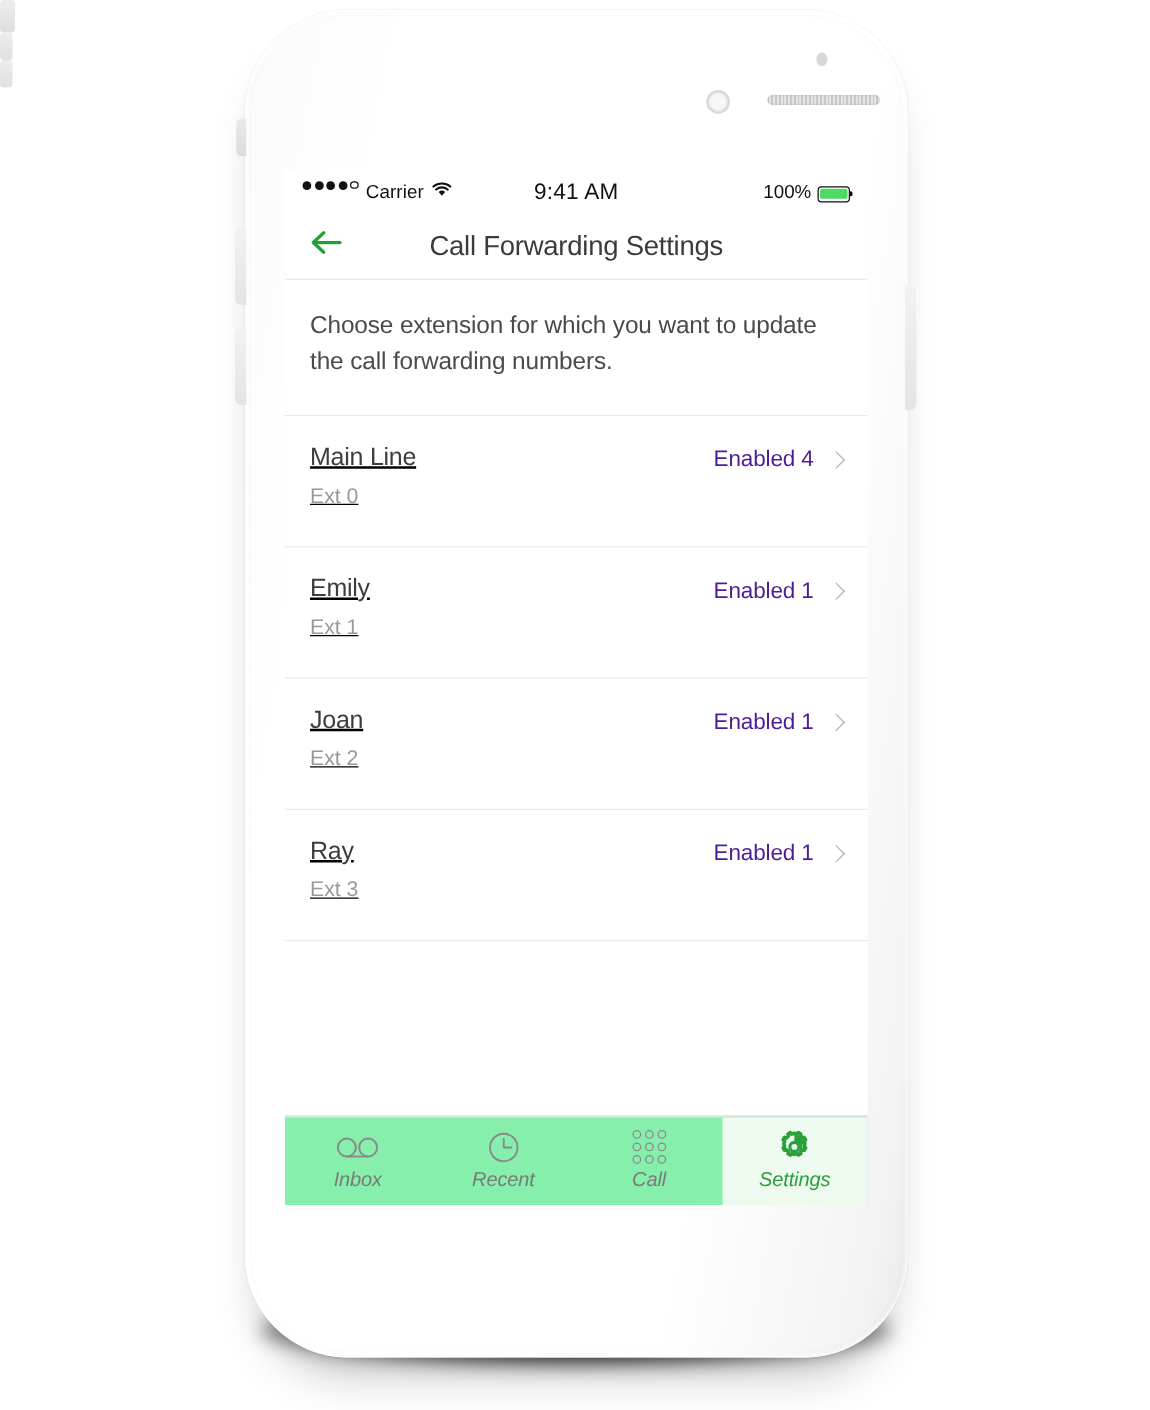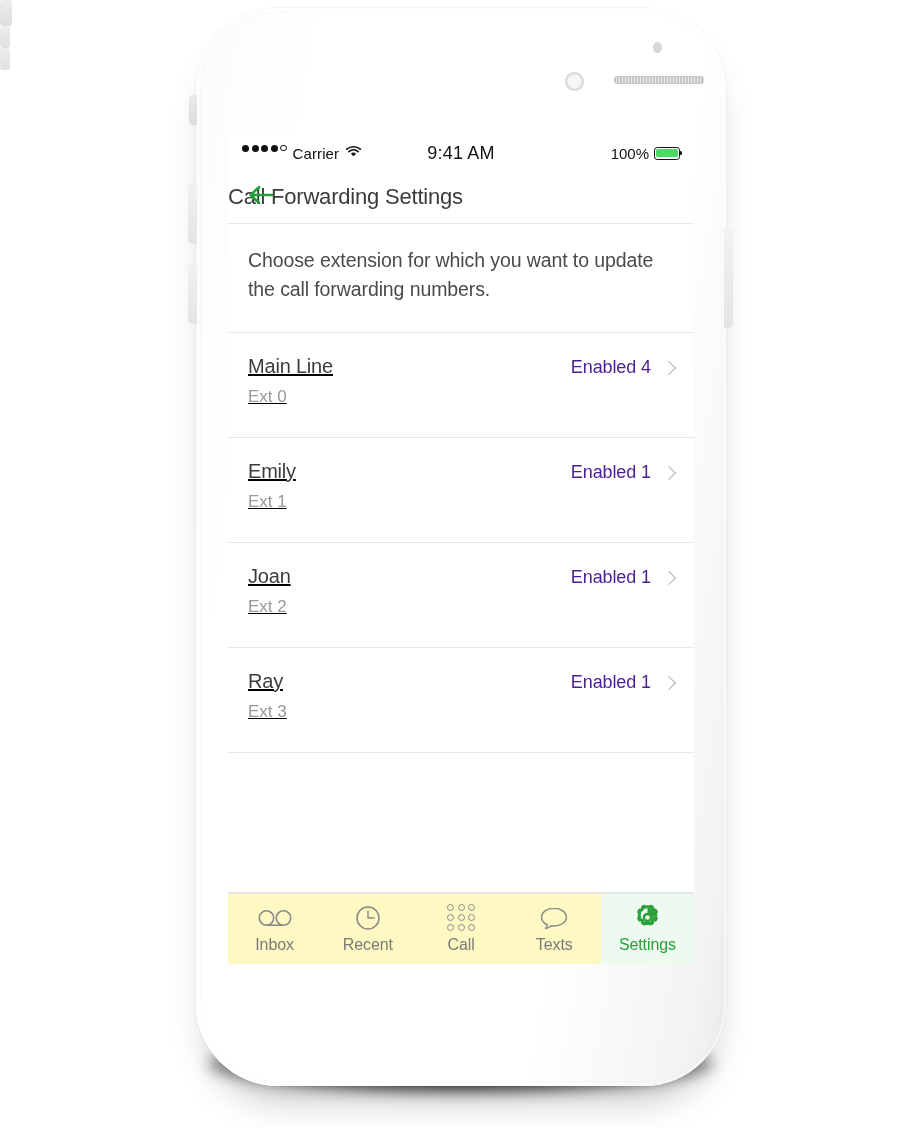--- a/index.html
+++ b/index.html
@@ -128,21 +128,21 @@
   #status-time {
     position: absolute;
     left: 0; right: 0;
     text-align: center;
     font-size: 18px;
     letter-spacing: 0.2px;
   }
   #status-right {
     margin-left: auto;
     display: flex;
-    align-items: center;
+    align-items: flex-end;
     gap: 5px;
     position: relative;
     z-index: 1;
   }
   #battery-pct { font-size: 15px; }
   .battery {
     width: 26px; height: 13px;
     border: 1.3px solid #111;
     border-radius: 3.2px;
     padding: 1.2px;
@@ -176,20 +176,21 @@
   #back-button {
     position: absolute;
     left: 16px; top: 50%;
     transform: translateY(-50%);
     width: 34px; height: 30px;
     display: flex; align-items: center; justify-content: center;
     cursor: pointer;
   }
   #nav-title {
     width: 100%;
+    text-align: center;
     font-size: 22px;
     color: #3b3b3b;
     font-weight: 400;
     letter-spacing: -0.2px;
   }
 
   
   #description-block {
     flex: 0 0 109px;
     padding: 22px 20px 0 20px;
@@ -249,22 +250,23 @@
     transform: rotate(45deg);
     margin-right: 2px;
   }
 
   #list-filler { flex: 1 1 auto; background: #fff; border-bottom: 1px solid #e8e8e8;}
 
   
   #tab-bar {
     flex: 0 0 70px;
     display: flex;
-    background: #fef9c3;
+    background: #86efac;
     border-top: 1px solid #e3e3e3;
+    font-style: italic;
   }
   .tab-item {
     flex: 1 1 0;
     display: flex;
     flex-direction: column;
     align-items: center;
     justify-content: center;
     gap: 5px;
     cursor: pointer;
     color: #7a7a7a;
@@ -438,28 +440,20 @@
             <i></i>
             <i></i>
             <i></i>
             <i></i>
             <i></i>
           </span>
       </span>
       <span class="tab-label">Call</span>
     </div>
 
-    <div class="tab-item">
-      <span class="tab-icon">
-        <svg width="30" height="26" viewBox="0 0 30 26" aria-hidden="true">
-          <path d="M15 3.2 C8 3.2 2.6 7.2 2.6 12.2 C2.6 15.4 4.9 18.2 8.3 19.8 C8.2 21.1 7.6 22.4 6.6 23.4 C8.8 23.2 10.8 22.2 12.2 20.8 C13.1 20.98 14 21.1 15 21.1 C21.9 21.1 27.4 17.1 27.4 12.2 C27.4 7.2 21.9 3.2 15 3.2 Z" fill="none" stroke="#8a8a8a" stroke-width="1.5" stroke-linejoin="round"></path>
-        </svg>
-      </span>
-      <span class="tab-label">Texts</span>
-    </div>
 
     <div class="tab-item active">
       <span class="tab-icon">
         <svg width="27" height="27" viewBox="0 0 24 24" aria-hidden="true">
           <path fill="#2aa03a" d="M12 1.6 l1.45 0 0.42 2.05 a8.4 8.4 0 0 1 1.72 0.72 l1.76 -1.14 1.02 1.02 -1.14 1.76 a8.4 8.4 0 0 1 0.72 1.72 l2.05 0.42 0 1.45 -2.05 0.42 a8.4 8.4 0 0 1 -0.72 1.72 l1.14 1.76 -1.02 1.02 -1.76 -1.14 a8.4 8.4 0 0 1 -1.72 0.72 l-0.42 2.05 -1.45 0"></path>
           <g fill="none" stroke="#2aa03a" stroke-width="2.6" stroke-linejoin="round">
             <path d="M12 2.4 l1.9 0.5 0.9 -1.0 1.75 1.0 -0.35 1.35 1.4 1.4 1.35 -0.35 1.0 1.75 -1.0 0.9 0.5 1.9 -0.5 1.9 1.0 0.9 -1.0 1.75 -1.35 -0.35 -1.4 1.4 0.35 1.35 -1.75 1.0 -0.9 -1.0 -1.9 0.5 -1.9 -0.5 -0.9 1.0 -1.75 -1.0 0.35 -1.35 -1.4 -1.4 -1.35 0.35 -1.0 -1.75 1.0 -0.9 -0.5 -1.9 0.5 -1.9 -1.0 -0.9 1.0 -1.75 1.35 0.35 1.4 -1.4 -0.35 -1.35 1.75 -1.0 0.9 1.0 Z"></path>
           </g>
           <circle cx="12" cy="12" r="3.2" fill="#eefaef" stroke="#2aa03a" stroke-width="2.2"></circle>
         </svg>

